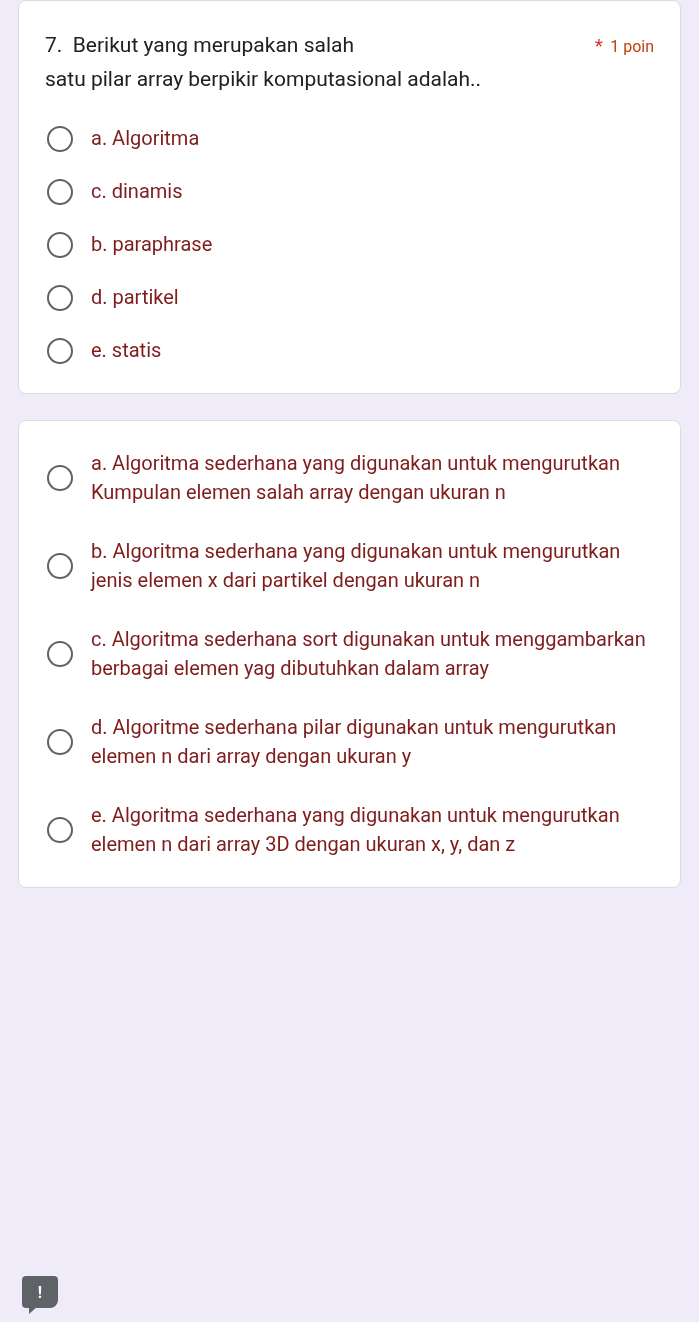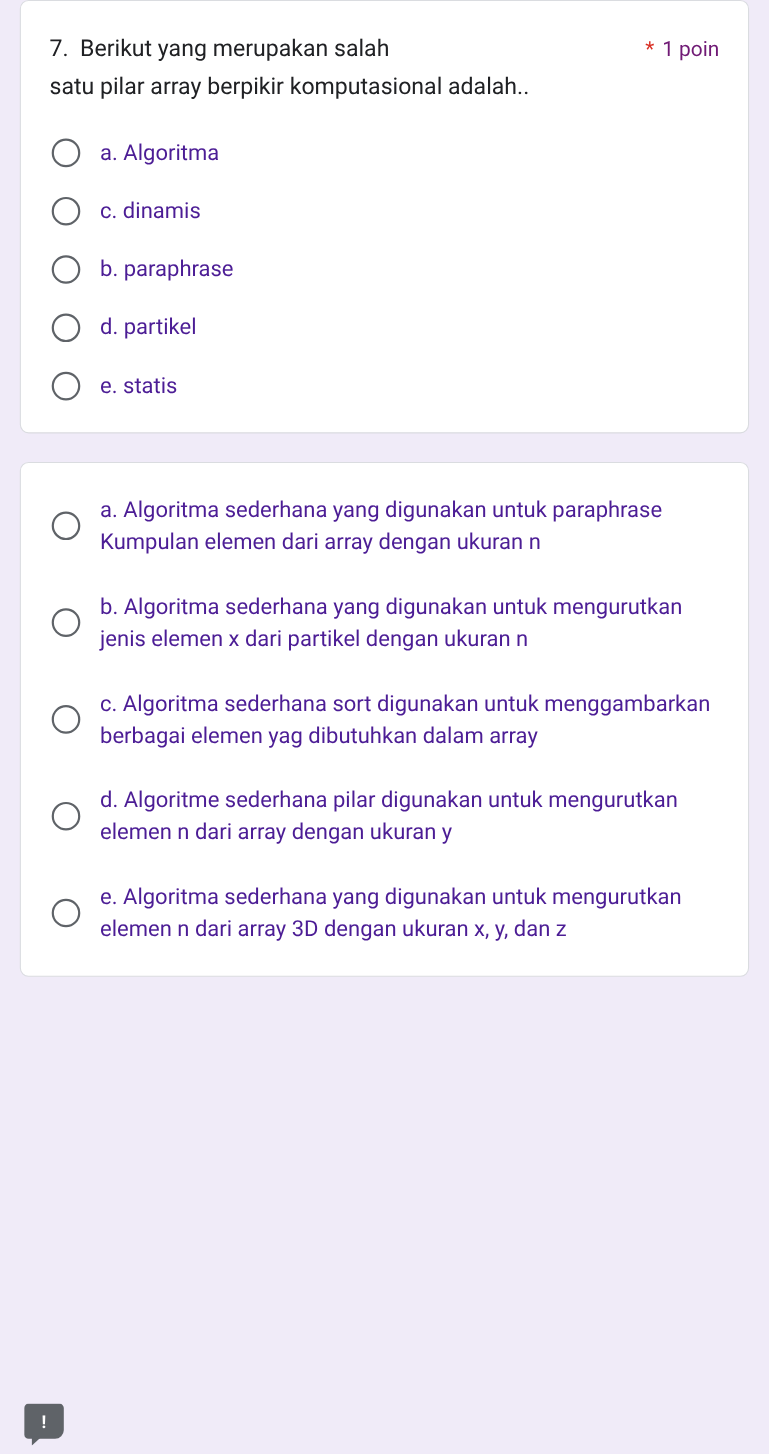--- a/index.html
+++ b/index.html
@@ -28,22 +28,22 @@
     line-height: 1.6;
     color: #202124;
     flex: 1;
   }
   .required-star {
     color: #d93025;
     font-size: 19px;
     margin-right: 2px;
   }
   .points {
-    color: #701a75;
-    font-size: 19px;
+    color: #c2410c;
+    font-size: 16px;
     white-space: nowrap;
     padding-top: 3px;
   }
   .options {
     display: flex;
     flex-direction: column;
     gap: 24px;
     padding-left: 2px;
   }
   .option {
@@ -57,21 +57,21 @@
   }
   .radio {
     width: 26px;
     height: 26px;
     border: 2.5px solid #5f6368;
     border-radius: 50%;
     flex-shrink: 0;
   }
   .option-label {
     font-size: 20px;
-    color: #4c1d95;
+    color: #7f1d1d;
     line-height: 1.45;
   }
   .report-icon {
     position: fixed;
     left: 22px;
     bottom: 14px;
     width: 36px;
     height: 32px;
     background: #5f6368;
     border-radius: 4px 4px 8px 4px;
@@ -130,21 +130,21 @@
       <span class="radio"></span>
       <span class="option-label">e. statis</span>
     </label>
   </div>
 </div>
 
 <div class="card">
   <div class="options" style="gap:30px;">
     <label class="option multiline">
       <span class="radio"></span>
-      <span class="option-label">a. Algoritma sederhana yang digunakan untuk paraphrase Kumpulan elemen dari array dengan ukuran n</span>
+      <span class="option-label">a. Algoritma sederhana yang digunakan untuk mengurutkan Kumpulan elemen salah array dengan ukuran n</span>
     </label>
     <label class="option multiline">
       <span class="radio"></span>
       <span class="option-label">b. Algoritma sederhana yang digunakan untuk mengurutkan jenis elemen x dari partikel dengan ukuran n</span>
     </label>
     <label class="option multiline">
       <span class="radio"></span>
       <span class="option-label">c. Algoritma sederhana sort digunakan untuk menggambarkan berbagai elemen yag dibutuhkan dalam array</span>
     </label>
     <label class="option multiline">

